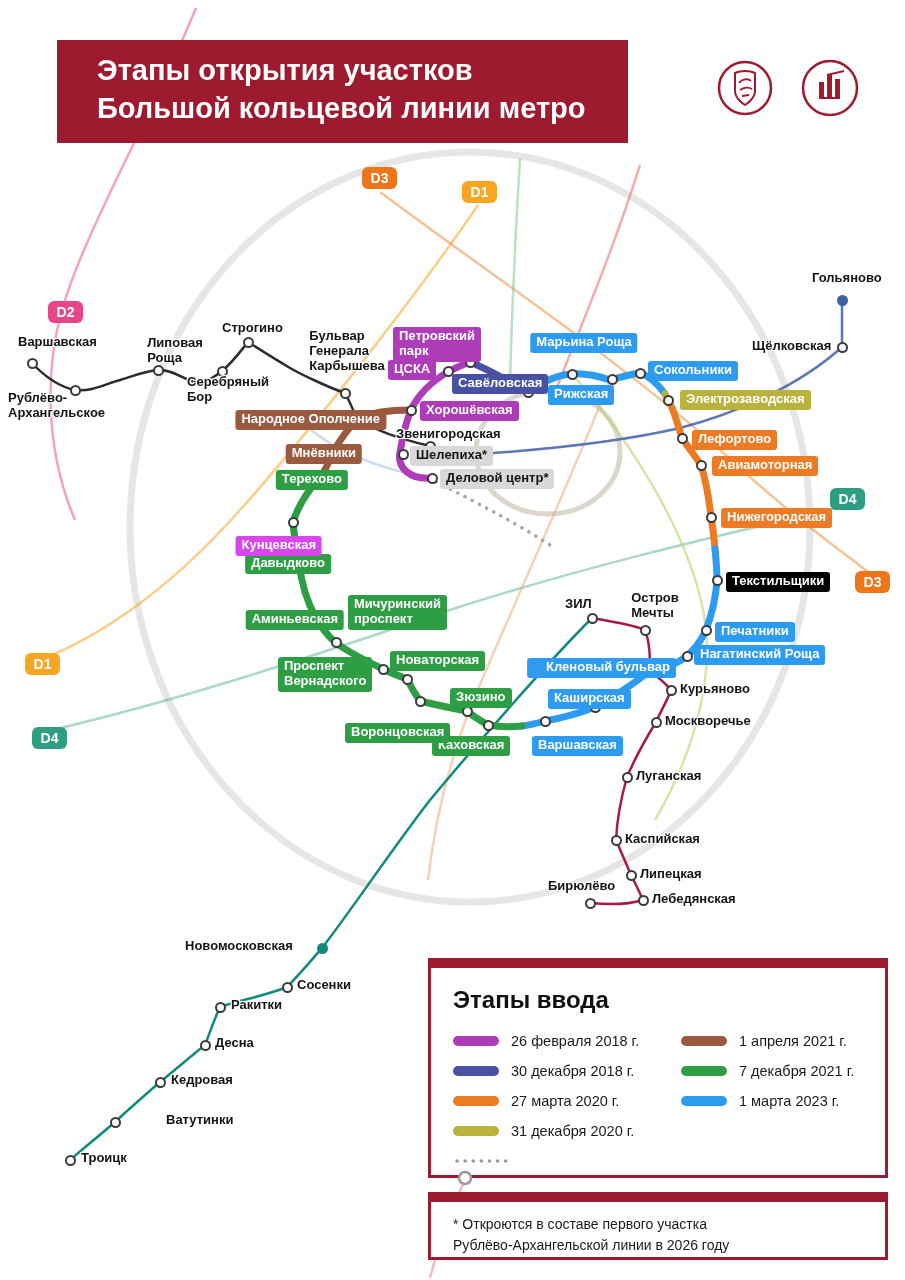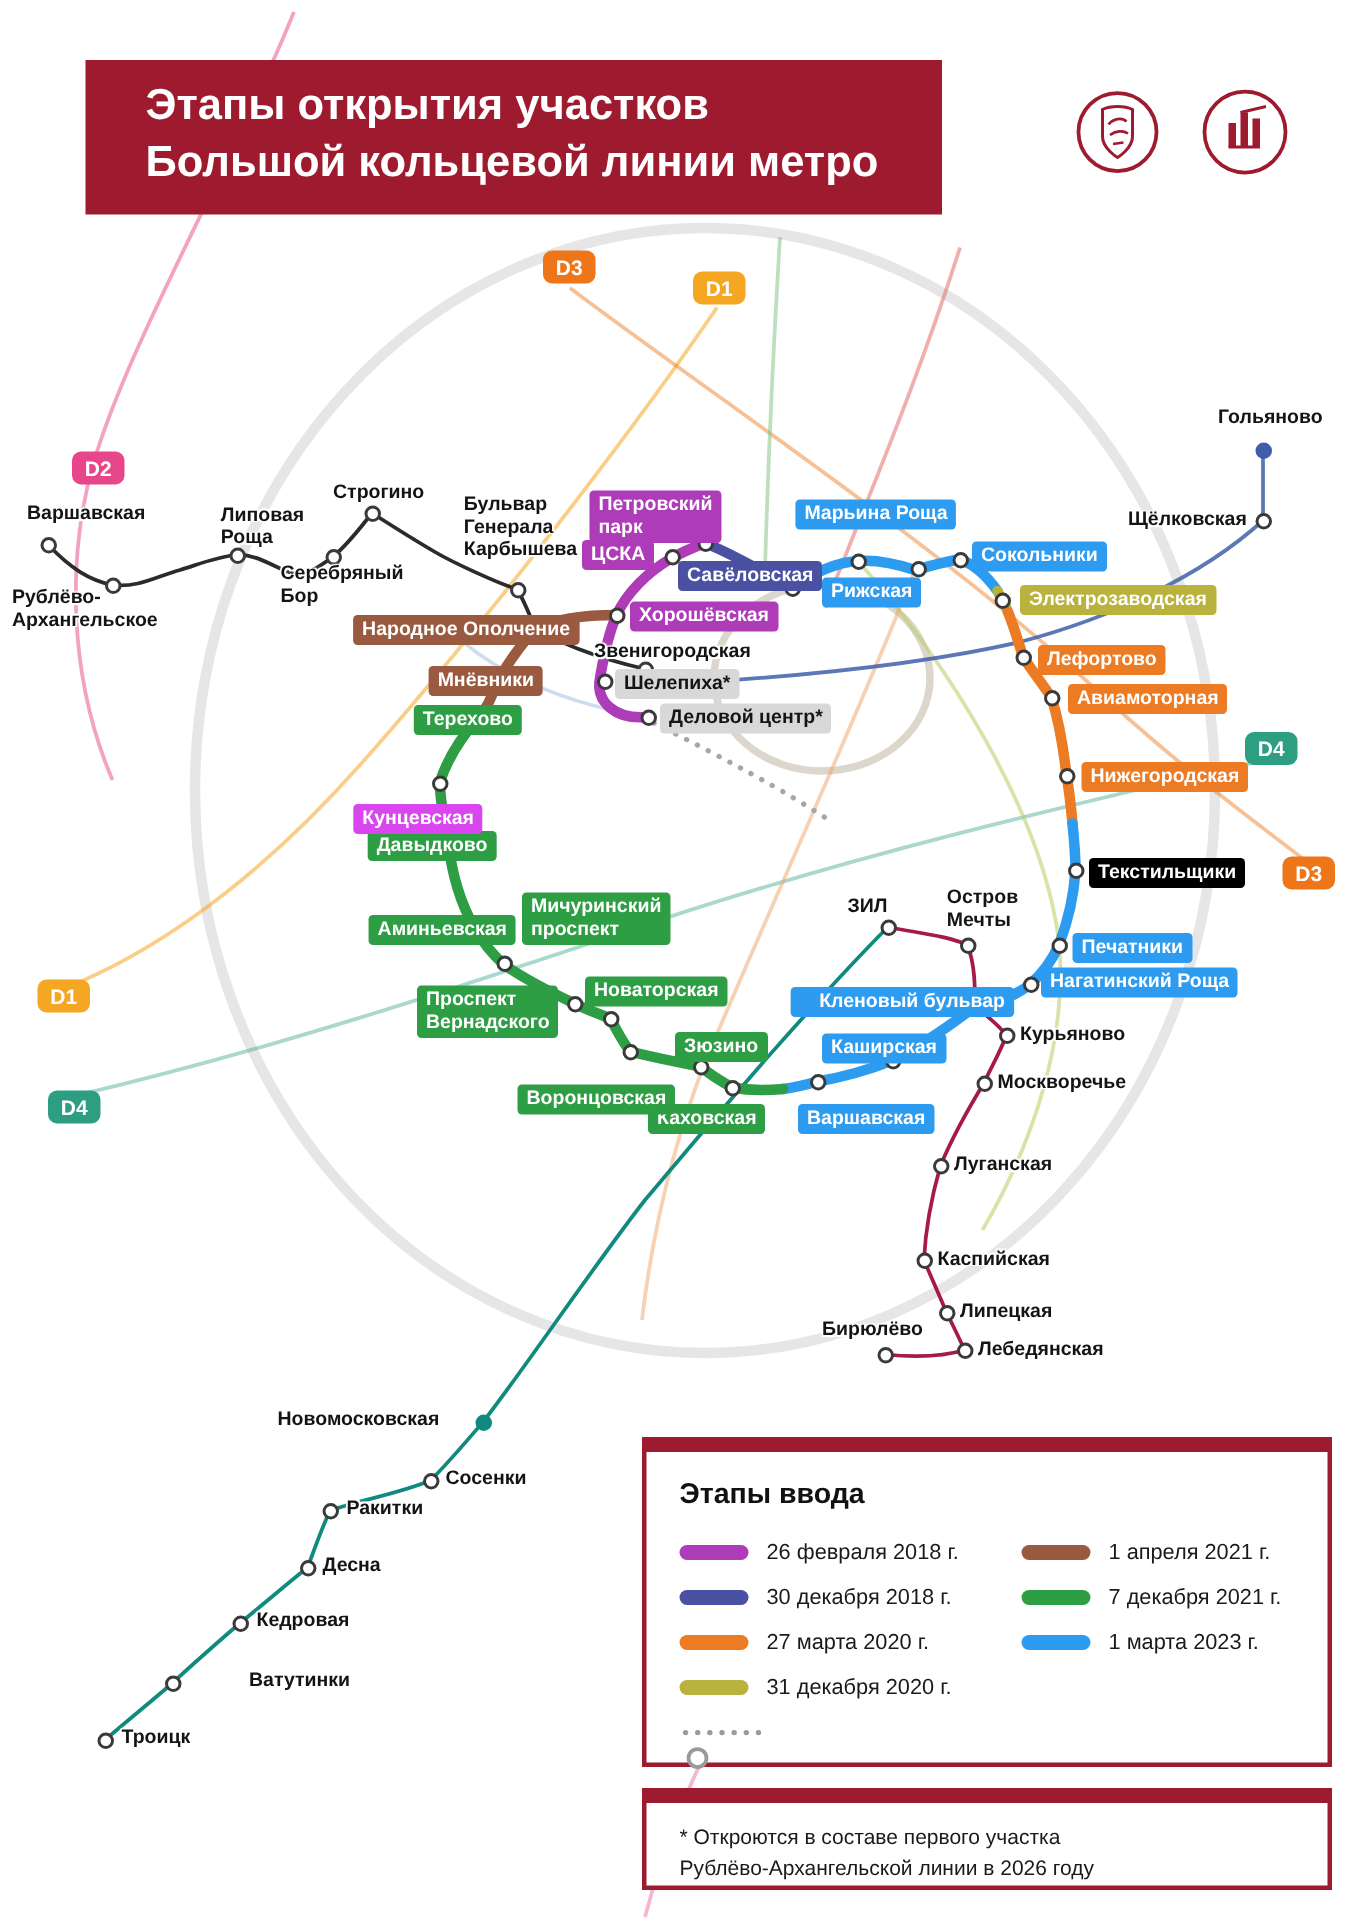--- a/index.html
+++ b/index.html
@@ -20,21 +20,21 @@
   .a-center{transform:translateX(-50%);}
   .badge{position:absolute;min-width:35px;height:22px;padding:0 6px;border-radius:6px;color:#fff;
        font-weight:bold;font-size:14px;line-height:22px;text-align:center;box-sizing:border-box;z-index:3;}
   .banner{position:absolute;left:57px;top:40px;width:571px;box-sizing:border-box;
        padding:11px 40px 15px;z-index:4;}
   .banner-line{color:#fff;font-weight:bold;font-size:29px;line-height:1.32;}
   .logo{position:absolute;z-index:4;}
   .panel{position:absolute;left:428px;width:460px;background:#fff;border:3px solid #9e1b2f;
        border-top-width:10px;box-sizing:border-box;z-index:4;}
   .legend-panel{top:958px;height:220px;padding:14px 22px 10px;}
-  .legend-title{font-size:19px;font-weight:bold;color:#111;margin:4px 0 12px;}
+  .legend-title{font-size:24px;font-weight:bold;color:#111;margin:4px 0 12px;}
   .legend-grid{display:grid;grid-auto-flow:column;grid-template-rows:repeat(4,30px);
        grid-template-columns:228px auto;}
   .legend-item{display:flex;align-items:center;gap:12px;}
   .chip{width:46px;height:10px;border-radius:5px;flex-shrink:0;}
   .legend-label{font-size:14.5px;color:#1a1a1a;}
   .persp{display:flex;gap:10px;margin-top:8px;align-items:flex-start;}
   .persp-text{font-size:13.5px;color:#1a1a1a;line-height:1.35;width:340px;}
   .footnote-panel{top:1192px;height:68px;padding:12px 22px;}
   .footnote-text{font-size:14px;color:#1a1a1a;line-height:1.5;white-space:pre-line;}
 </style>

